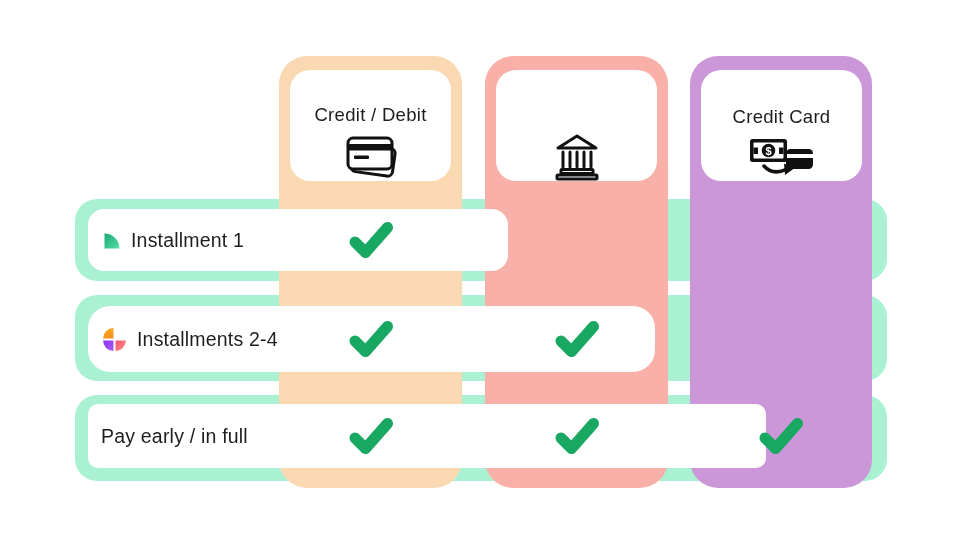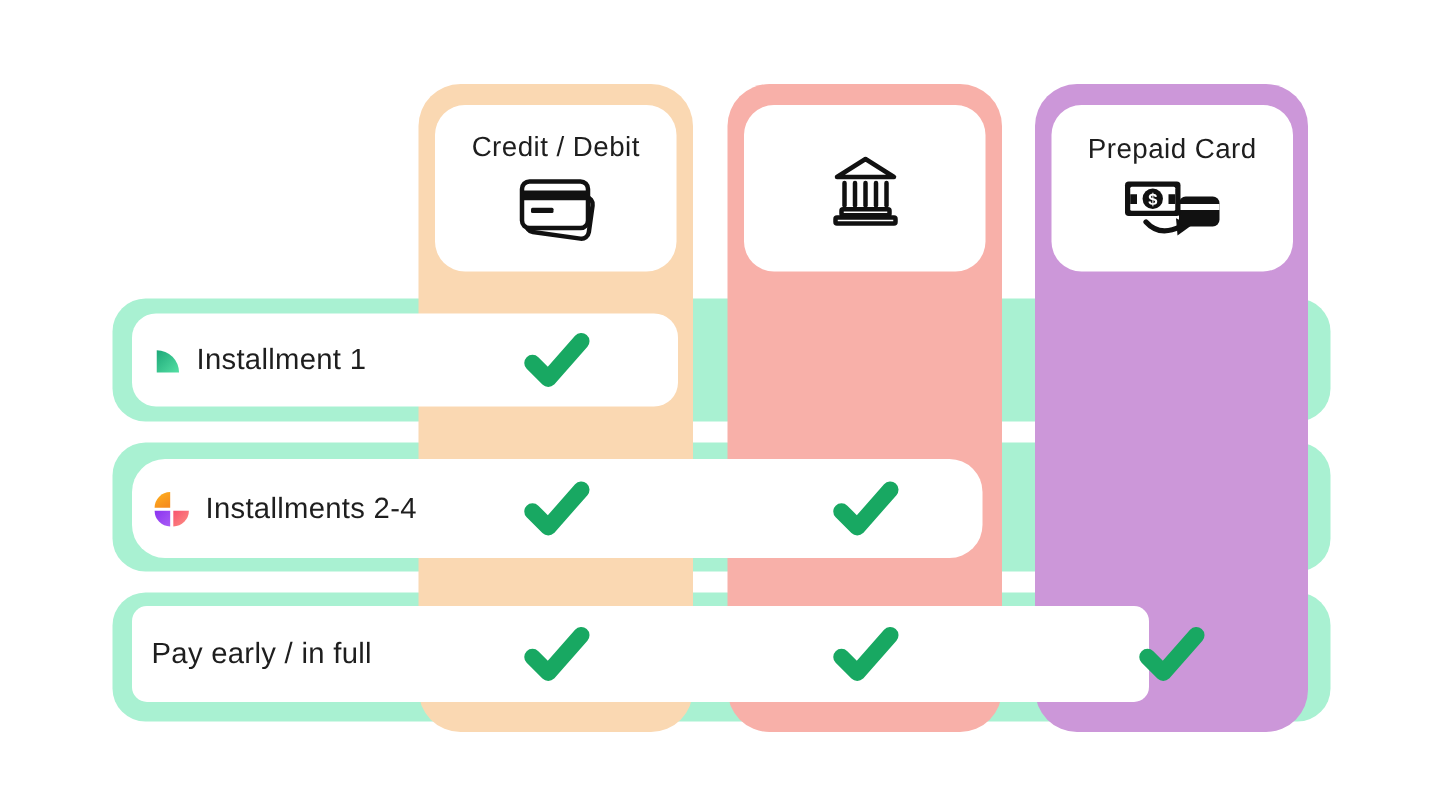--- a/index.html
+++ b/index.html
@@ -12,29 +12,29 @@
   #band-0{top:199px;height:82px;}
   #band-1{top:295px;height:86px;}
   #band-2{top:395px;height:86px;}
   
   .column{position:absolute;top:56px;height:432px;width:183px;border-radius:28px;z-index:2;}
   #col-0{left:279px;background:var(--peach);}
   #col-1{left:485px;background:var(--salmon);}
   #col-2{left:690px;background:var(--purple);width:182px;}
   .header-card{
     position:absolute;left:11px;top:14px;width:161px;height:111px;background:#ffffff;
-    border-radius:20px;display:flex;flex-direction:column;align-items:center;justify-content:center;gap:7px;
+    border-radius:20px;display:flex;flex-direction:column;align-items:center;justify-content:flex-end;gap:7px;
   }
   .header-label{font-size:18.5px;font-weight:500;letter-spacing:.3px;white-space:nowrap;}
   
   .row-card{
     position:absolute;left:88px;background:#ffffff;z-index:5;display:flex;align-items:center;
     gap:9px;padding-left:13px;box-sizing:border-box;
   }
-  #card-0{top:209px;width:364px;height:62px;border-radius:16px;}
+  #card-0{top:209px;width:420px;height:62px;border-radius:16px;}
   #card-1{top:306px;width:567px;height:66px;border-radius:22px;text-align:right;}
   #card-2{top:404px;width:678px;height:64px;border-radius:10px;}
   .row-label{font-size:19.5px;letter-spacing:.2px;white-space:nowrap;}
   
   #checks{position:absolute;inset:0;z-index:6;pointer-events:none;}
   .check{position:absolute;width:46px;height:40px;display:none;}
   .icon{flex:0 0 auto;display:block;}
 </style>
 </head>
 <body>
@@ -69,21 +69,21 @@
           <line x1="41" y1="21" x2="41" y2="36"></line>
           <rect x="11" y="38.5" width="32" height="4" rx="1"></rect>
           <rect x="7" y="44" width="40" height="4" rx="1"></rect>
         </g>
       </svg>
     </div>
   </div>
 
   <div class="column" id="col-2">
     <div class="header-card">
-      <span class="header-label">Prepaid Card</span>
+      <span class="header-label">Credit Card</span>
       <svg class="icon" width="68" height="46" viewBox="0 0 68 46">
         <path d="M16 31 Q25 41 39 34" stroke="#111111" stroke-width="3.5" fill="none" stroke-linecap="round"></path>
         <path d="M36 28.5 L46 33.5 L37 40 Z" fill="#111111"></path>
         <rect x="38" y="14" width="27" height="20" rx="4.5" fill="#111111"></rect>
         <rect x="38" y="19" width="27" height="4" fill="#ffffff"></rect>
         <rect x="2" y="4" width="37" height="23" rx="2.5" fill="#111111"></rect>
         <rect x="5.5" y="7.5" width="30" height="16" rx="1" fill="#ffffff"></rect>
         <rect x="5.5" y="12.5" width="4.5" height="6.5" fill="#111111"></rect>
         <rect x="31" y="12.5" width="4.5" height="6.5" fill="#111111"></rect>
         <circle cx="20.5" cy="15.5" r="6.8" fill="#111111"></circle>

